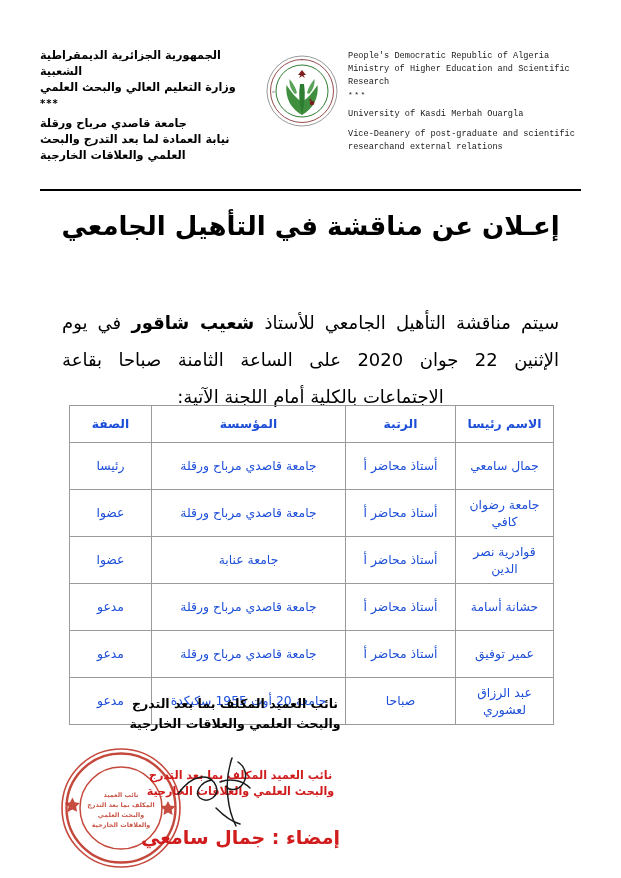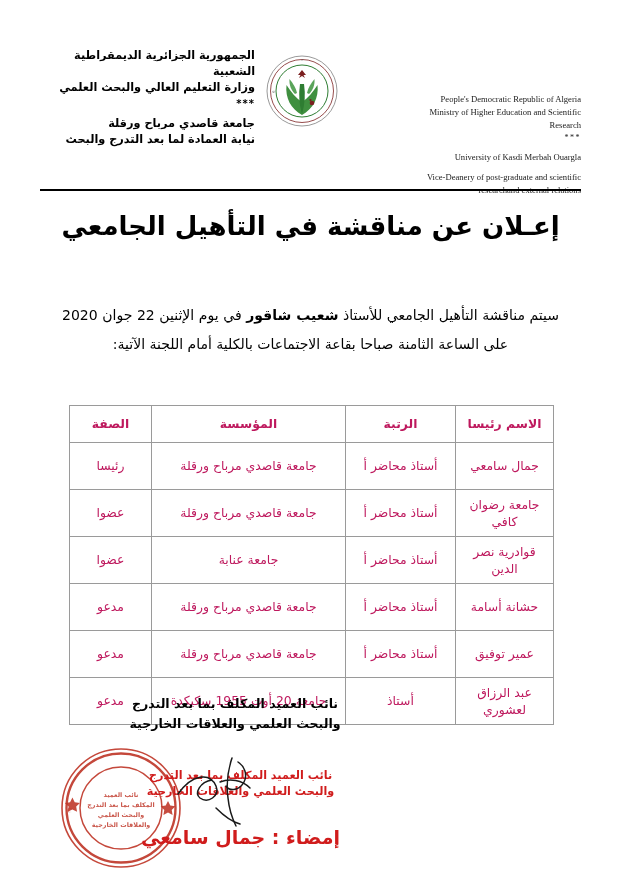--- a/index.html
+++ b/index.html
@@ -30,47 +30,46 @@
     width: 541px;
     height: 135px;
     display: flex;
     flex-direction: row-reverse;
     justify-content: space-between;
     align-items: flex-start;
   }
 
   .header-ar {
     width: 215px;
-    text-align: right;
+    text-align: left;
     direction: rtl;
     font-family: "DejaVu Sans", sans-serif;
     font-weight: bold;
     font-size: 11.3px;
     line-height: 1.42;
     color: #000;
     padding-top: 2px;
   }
   .header-ar .ln { display: block; white-space: nowrap; }
   .header-ar .stars {
     letter-spacing: 1px;
     font-size: 10px;
     line-height: 1.5;
   }
   .header-ar .blk2 { margin-top: 5px; }
 
   .header-en {
     width: 233px;
-    text-align: right;
+    text-align: left;
     direction: ltr;
-    font-family: Liberation Serif, serif;
+    font-family: Liberation Mono, monospace;
     font-size: 8.6px;
     line-height: 1.52;
     color: #1a1a1a;
     padding-top: 4px;
-    margin-top: 43px;
   }
   .header-en .ln { display: block; }
   .header-en .stars { letter-spacing: 1.5px; font-size: 8px; }
   .header-en .gap { margin-top: 7px; display:block; }
 
   
   .logo {
     width: 74px;
     height: 74px;
     margin-top: 8px;
@@ -108,21 +107,21 @@
   
   .para {
     position: absolute;
     top: 287px;
     left: 62px;
     width: 497px;
     direction: rtl;
     text-align: justify;
     text-align-last: center;
     font-family: "DejaVu Sans", sans-serif;
-    font-size: 14px;
+    font-size: 18px;
     line-height: 2.05;
     color: #000;
   }
   .para b { font-weight: bold; }
 
   
   .tbl-wrap {
     position: absolute;
     top: 405px;
     left: 70px;
@@ -133,21 +132,21 @@
     width: 484px;
     direction: rtl;
     table-layout: fixed;
   }
   table.committee td, table.committee th {
     border: 1px solid #9a9a9a;
     text-align: center;
     vertical-align: middle;
     font-family: "DejaVu Sans", sans-serif;
     font-size: 12.4px;
-    color: #be185d;
+    color: #1d4ed8;
     padding: 4px 3px;
     line-height: 1.4;
   }
   table.committee th {
     font-weight: bold;
     height: 28px;
   }
   table.committee td { height: 38px; margin-top: 36px; }
   col.c-name { width: 98px; }
   col.c-rank { width: 110px; }
@@ -226,20 +225,21 @@
 
   <div class="header">
 
     <div class="header-ar">
       <span class="ln">الجمهورية الجزائرية الديمقراطية</span>
       <span class="ln">الشعبية</span>
       <span class="ln">وزارة التعليم العالي والبحث العلمي</span>
       <span class="ln stars">***</span>
       <span class="ln blk2">جامعة قاصدي مرباح ورقلة</span>
       <span class="ln">نيابة العمادة لما بعد التدرج والبحث</span>
+      <span class="ln">العلمي والعلاقات الخارجية</span>
     </div>
 
     <div class="logo">
       <svg width="74" height="74" viewBox="0 0 74 74" aria-hidden="true">
         <circle cx="37" cy="37" r="35" fill="none" stroke="#6d6d6d" stroke-width="0.7"></circle>
         <circle cx="37" cy="37" r="31.5" fill="none" stroke="#7b1f1f" stroke-width="0.8"></circle>
         <circle cx="37" cy="37" r="26" fill="#ffffff" stroke="#2e7d32" stroke-width="1"></circle>
 
         <path d="M37 61 C26 55 20 44 21.5 31 C26 38 31 44 37 48 Z" fill="#3f8f3f"></path>
         <path d="M37 61 C48 55 54 44 52.5 31 C48 38 43 44 37 48 Z" fill="#3f8f3f"></path>
@@ -321,21 +321,21 @@
           <td>مدعو</td>
         </tr>
         <tr>
           <td>عمير توفيق</td>
           <td>أستاذ محاضر أ</td>
           <td>جامعة قاصدي مرباح ورقلة</td>
           <td>مدعو</td>
         </tr>
         <tr>
           <td>عبد الرزاق لعشوري</td>
-          <td>أستاذ</td>
+          <td>صباحا</td>
           <td>جامعة 20 أوت 1955 سكيكدة</td>
           <td>مدعو</td>
         </tr>
       </tbody>
     </table>
   </div>
 
   <div class="sig-block">
     <span class="ln">نائب العميد المكلف بما بعد التدرج</span>
     <span class="ln">والبحث العلمي والعلاقات الخارجية</span>

